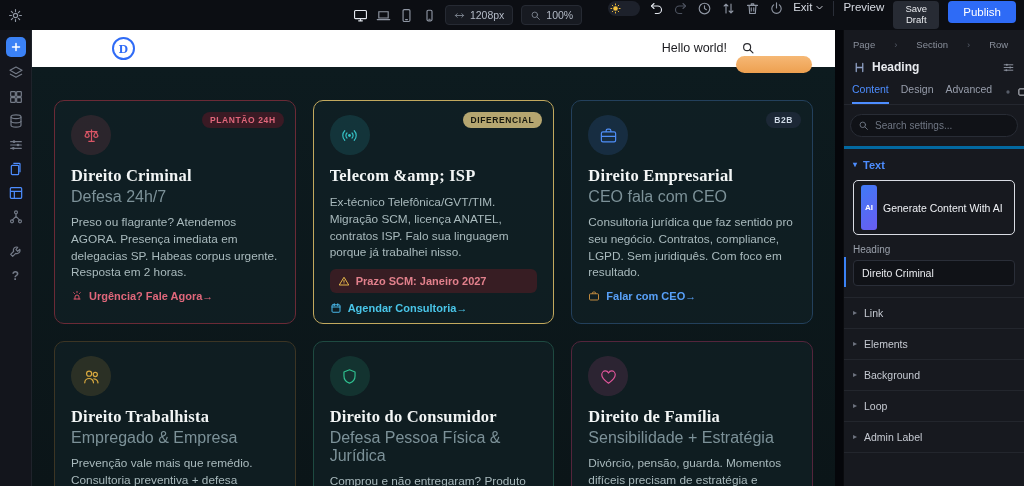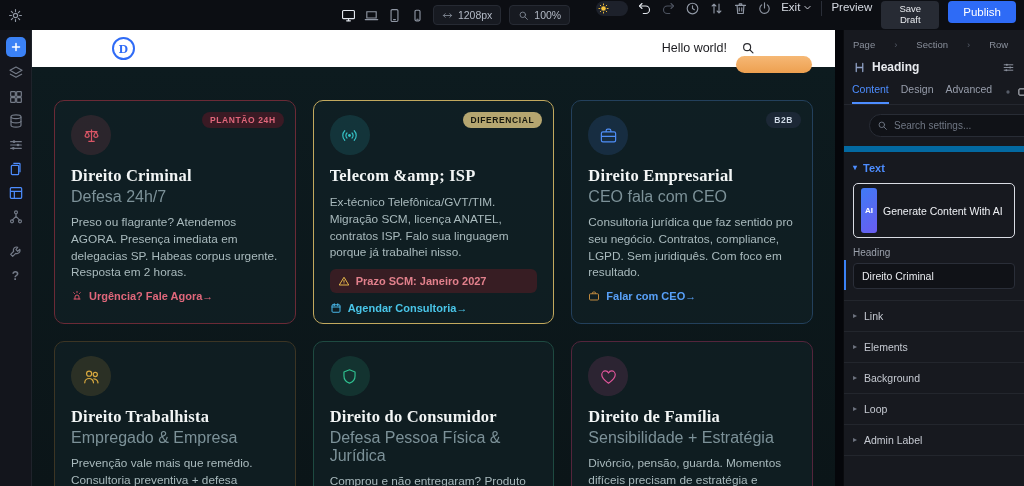--- a/index.html
+++ b/index.html
@@ -15,21 +15,21 @@
   .tb-right { display:flex; align-items:flex-start; gap:9px; color:#aeb5c2; }
   .tb-ic { width:15px; height:15px; color:#8f96a3; cursor:pointer; }
   .tb-ic.bright { color:#e3e7ee; }
   .tb-ic.dim { color:#4d5360; }
   .tb-field { display:flex; align-items:center; gap:5px; background:#171a21; border:1px solid #262a33; border-radius:4px; padding:3px 8px; color:#b3bac6; font-size:10.5px; }
   .tb-field svg { width:11px; height:11px; color:#7d8491; }
   .toggle { width:32px; height:15px; border-radius:8px; background:#1d212b; position:relative; cursor:pointer; }
   .toggle .sun { position:absolute; left:2px; top:2px; width:11px; height:11px; color:#f4c23d; }
   .tb-text { font-size:11.5px; color:#d6dae2; cursor:pointer; display:flex; align-items:center; gap:3px; }
   .tb-sep { width:1px; height:15px; background:#2a2e38; }
-  .btn-savedraft { background:#272b34; color:#e8eaee; font-size:9.5px; line-height:1.15; padding:3px 8px; border-radius:4px; border:none; width:58px; text-align:center; cursor:pointer; font-family:inherit; }
+  .btn-savedraft { background:#272b34; color:#e8eaee; font-size:9.5px; line-height:1.15; padding:3px 8px; border-radius:4px; border:none; width:46px; text-align:center; cursor:pointer; font-family:inherit; }
   .btn-publish { background:#2e6bf6; color:#fff; font-size:11.5px; padding:5px 15px; border-radius:4px; border:none; cursor:pointer; font-family:inherit; }
 
   
   .workspace { flex:1; display:flex; min-height:0; background:#05060a; }
 
   
   .sidebar { width:32px; background:#13151c; border-right:1px solid #1f232b; display:flex; flex-direction:column; align-items:center; padding-top:7px; gap:8px; flex:none; }
   .sb-add { width:20px; height:20px; background:#3b82f6; border-radius:5px; color:#fff; display:grid; place-items:center; cursor:pointer; }
   .sb-add svg { width:12px; height:12px; }
   .sb-ic { width:16px; height:16px; color:#737a87; cursor:pointer; }
@@ -66,21 +66,21 @@
   .p-close { margin-left:auto; width:12px; height:12px; color:#c2c7d0; cursor:pointer; flex:none; }
   .p-element { display:flex; align-items:center; gap:6px; padding:5px 9px 4px; color:#e8eaee; font-size:12px; font-weight:bold; }
   .p-element .el-ic { width:13px; height:13px; color:#8fa0c4; }
   .p-element .set-ic { margin-left:auto; width:13px; height:13px; color:#8a909c; cursor:pointer; }
   .p-tabs { display:flex; align-items:flex-end; gap:12px; padding:5px 8px 0; border-bottom:1px solid #24272f; }
   .p-tab { padding-bottom:7px; color:#979dab; font-size:10.5px; cursor:pointer; border-bottom:2px solid transparent; }
   .p-tab.active { color:#4d8dff; border-bottom-color:#4d8dff; }
   .p-tab-icons { margin-left:auto; display:flex; gap:5px; align-items:center; padding-bottom:7px; }
   .dot-ic { width:8px; height:8px; color:#565c68; cursor:pointer; }
   .sq-ic { width:10px; height:10px; color:#dfe3ea; cursor:pointer; }
-  .p-search-row { display:flex; gap:7px; padding:9px 25px; border-bottom:6px solid #0369a1; }
+  .p-search-row { display:flex; gap:7px; padding:9px 6px; border-bottom:3px solid #0369a1; }
   .p-search { flex:1; background:#101217; border:1px solid #282c35; border-radius:12px; padding:5px 9px 5px 24px; color:#9aa0ab; font-size:10px; font-family:inherit; outline:none; min-width:0; }
   .p-search::placeholder { color:#6f7683; }
   .p-search-wrap { position:relative; flex:1; display:flex; }
   .p-search-ic { position:absolute; left:8px; top:6px; width:11px; height:11px; color:#6f7683; }
   .p-sec-open { display:flex; gap:6px; align-items:center; padding:10px 9px 8px; color:#4d8dff; font-weight:bold; font-size:11px; cursor:pointer; }
   .caret { font-size:8px; line-height:1; }
   .p-ai { margin:1px 9px 9px; border:1px solid #d9dce3; border-radius:5px; padding:4px 7px; display:flex; gap:6px; align-items:center; background:transparent; color:#eef0f4; font-size:10.5px; cursor:pointer; font-family:inherit; }
   .ai-badge { background:linear-gradient(135deg,#3f7bf6,#6a5cf0); color:#fff; font-size:8px; font-weight:bold; padding:18px 4px; border-radius:3px; }
   .p-label { padding:0 9px; color:#9aa0ab; font-size:10px; }
   .p-field { position:relative; padding:5px 9px 11px; }

